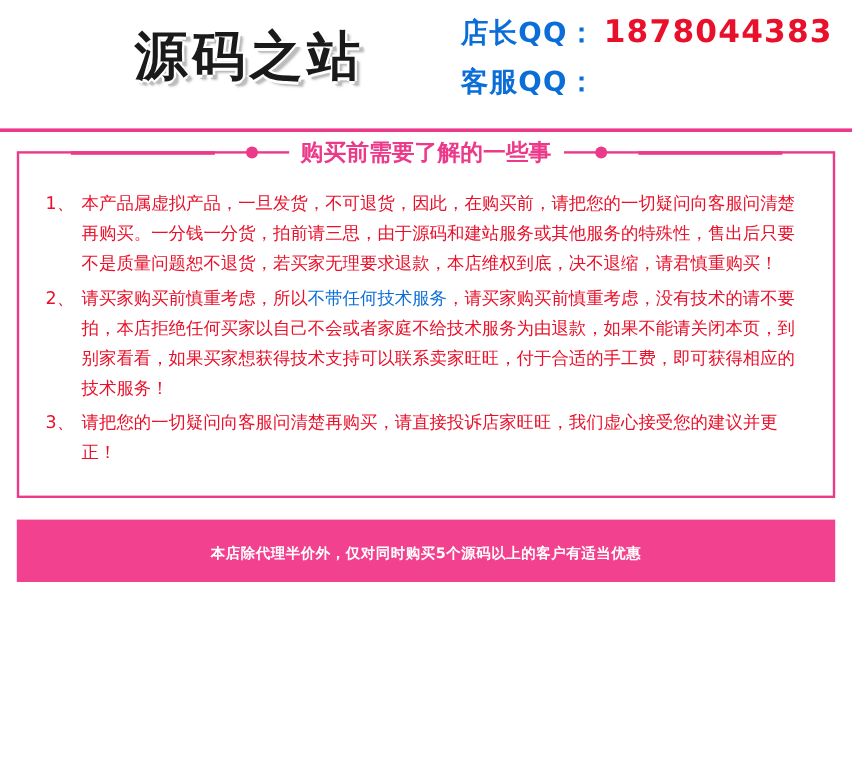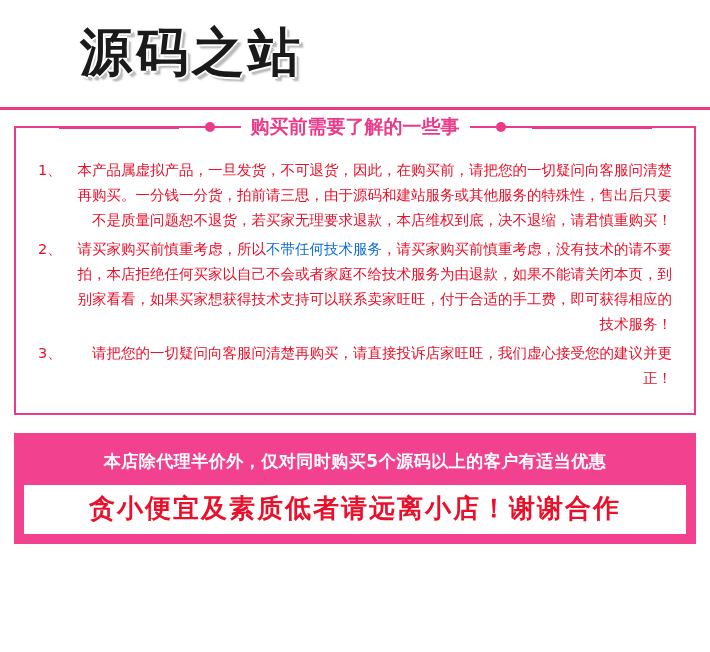--- a/index.html
+++ b/index.html
@@ -24,24 +24,24 @@
   
   .header {
     position: relative;
     height: 110px;
     border-bottom: 3px solid #ec3a8b;
     box-sizing: border-box;
     background: #ffffff;
   }
   .logo {
     position: absolute;
-    left: 80px;
+    left: 112px;
     top: 18px;
     font-family: Liberation Serif, serif;
-    font-size: 52px;
+    font-size: 44px;
     font-weight: bold;
     letter-spacing: 4px;
     color: #1a1a1a;
     text-shadow:
       2px 0 0 #ffffff, -2px 0 0 #ffffff, 0 2px 0 #ffffff, 0 -2px 0 #ffffff,
       3px 3px 0 #bdbdbd, 4px 4px 2px rgba(120,120,120,0.55);
   }
   .qq-block {
     position: absolute;
     right: 16px;
@@ -121,41 +121,40 @@
     margin-bottom: 4px;
   }
   .notice-num {
     flex: 0 0 auto;
     width: 30px;
     color: #e8102a;
   }
   .notice-text {
     flex: 1 1 auto;
     color: #e8102a;
-    text-align: right;
   }
   .notice-text .hl {
     color: #0b6ed8;
     margin-top: 32px;
   }
 
   
   .bottom-wrap {
     padding: 8px 14px 12px 14px;
     box-sizing: border-box;
   }
   .bottom {
     background: #f2418e;
     padding: 14px 10px 10px 10px;
     box-sizing: border-box;
     text-align: center;
   }
   .bottom-line {
     font-family: "DejaVu Sans", "Liberation Sans", sans-serif;
-    font-size: 17px;
+    font-size: 12px;
     font-weight: bold;
     color: #ffffff;
     line-height: 28px;
     letter-spacing: 0.5px;
   }
   .bottom-strip {
     background: #ffffff;
     margin-top: 10px;
     padding: 6px 0 8px 0;
     text-align: center;
@@ -171,20 +170,25 @@
 </style>
 </head>
 <body>
 
 <div class="page">
 
   <div class="header">
     <div class="logo">源码之站</div>
     <div class="qq-block">
       <div class="qq-row">
+        <span class="qq-label">店长QQ：</span>
+        <span class="qq-num">1878044383</span>
+      </div>
+      <div class="qq-row">
+        <span class="qq-label">客服QQ：</span>
       </div>
     </div>
   </div>
 
   <div class="notice-wrap">
     <div class="notice">
       <div class="notice-title-bar">
         <span class="bar"></span>
         <span class="dot"></span>
         <span class="notice-title">购买前需要了解的一些事</span>
@@ -205,19 +209,16 @@
       <div class="notice-item">
         <span class="notice-num">3、</span>
         <span class="notice-text"><span>请把您的一切疑问向客服问清楚再购买，请直接投诉店家旺旺，我们虚心接受您的建议并更正！</span></span>
       </div>
     </div>
   </div>
 
   <div class="bottom-wrap">
     <div class="bottom">
       <div class="bottom-line">本店除代理半价外，仅对同时购买5个源码以上的客户有适当优惠</div>
-      <div class="bottom-strip">
-        <span class="bottom-strip-text">贪小便宜及素质低者请远离小店！</span><span class="sep"></span><span class="bottom-strip-text">谢谢合作</span>
-      </div>
     </div>
   </div>
 
 </div>
 
 </body></html>

